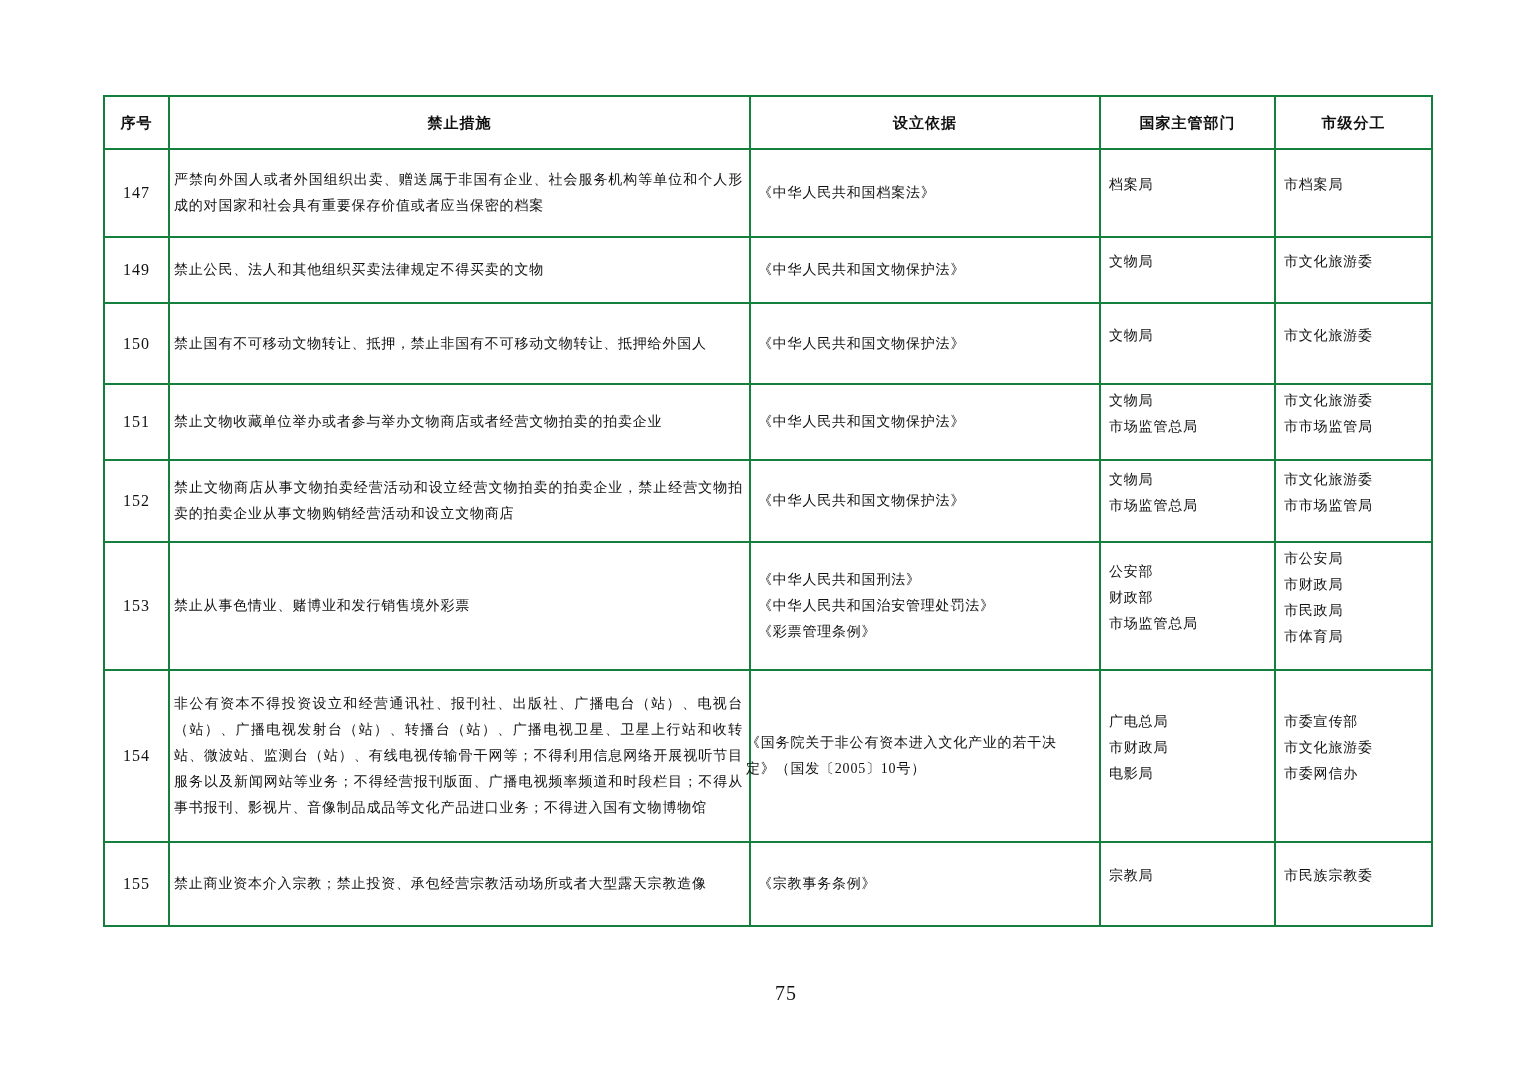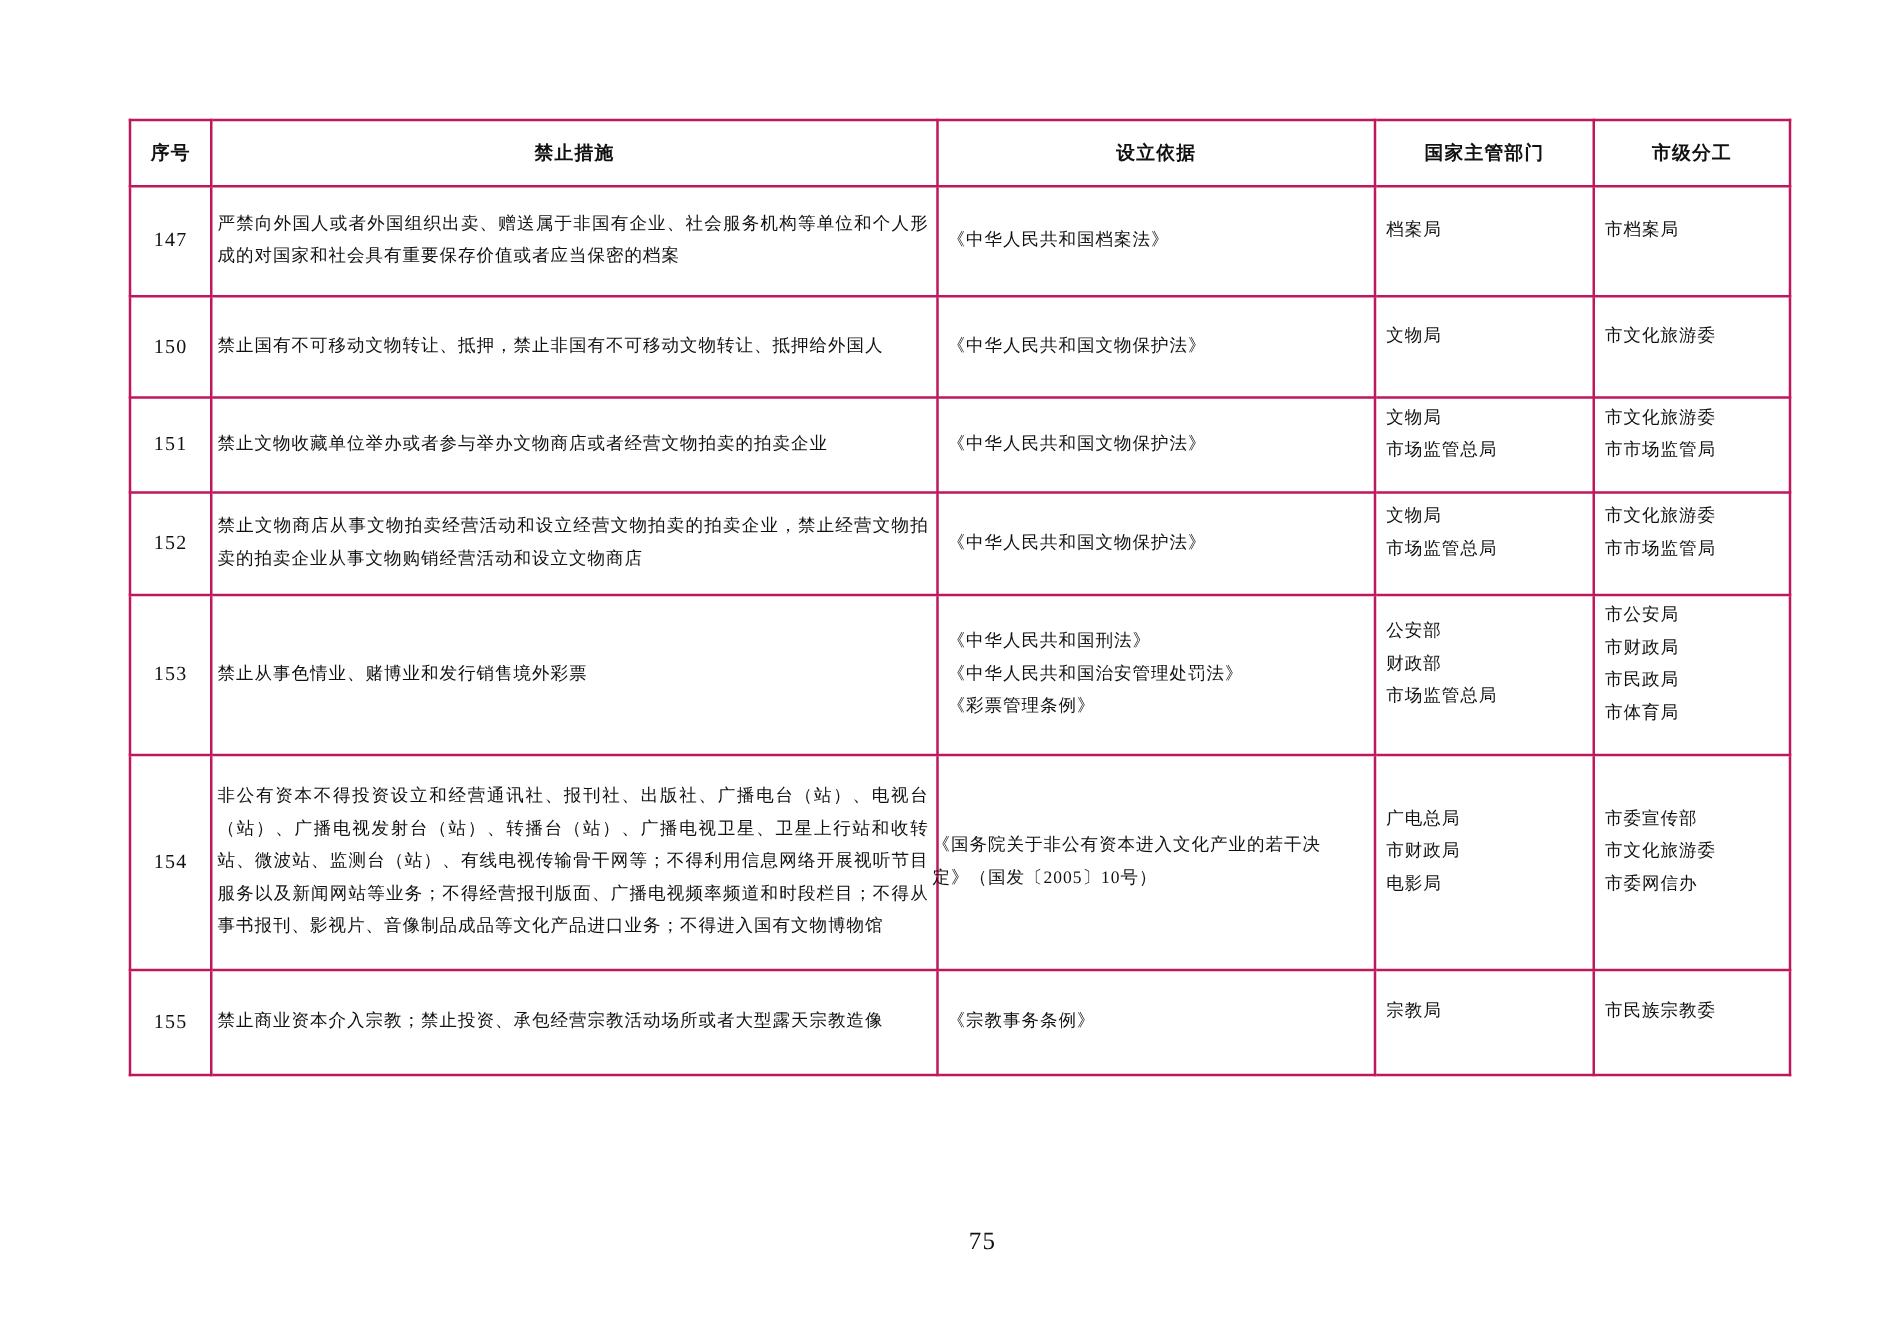--- a/index.html
+++ b/index.html
@@ -26,21 +26,21 @@
     left: 103px;
     top: 95px;
     width: 1318px;
     display: table;
     table-layout: fixed;
     border-collapse: collapse;
   }
   .t-row { display: table-row; }
   .cell {
     display: table-cell;
-    border: 2px solid #be185d;
+    border: 2px solid #15803d;
     vertical-align: middle;
     font-size: 14px;
     line-height: 26px;
     letter-spacing: 0.8px;
     white-space: pre-line;
     overflow: visible;
   }
   
   .w-no        { width: 63px;  }
   .w-measure   { width: 579px; margin-left: 40px; }
@@ -102,20 +102,27 @@
 
     <div class="t-row" style="height:88px">
       <div class="cell nc">147</div>
       <div class="cell mc">严禁向外国人或者外国组织出卖、赠送属于非国有企业、社会服务机构等单位和个人形成的对国家和社会具有重要保存价值或者应当保密的档案</div>
       <div class="cell bc">《中华人民共和国档案法》</div>
       <div class="cell dc">档案局</div>
       <div class="cell dc">市档案局</div>
     </div>
 
 
+    <div class="t-row" style="height:66px">
+      <div class="cell nc">149</div>
+      <div class="cell mc">禁止公民、法人和其他组织买卖法律规定不得买卖的文物</div>
+      <div class="cell bc">《中华人民共和国文物保护法》</div>
+      <div class="cell dc">文物局</div>
+      <div class="cell dc">市文化旅游委</div>
+    </div>
 
     <div class="t-row" style="height:81px">
       <div class="cell nc">150</div>
       <div class="cell mc">禁止国有不可移动文物转让、抵押，禁止非国有不可移动文物转让、抵押给外国人</div>
       <div class="cell bc">《中华人民共和国文物保护法》</div>
       <div class="cell dc">文物局</div>
       <div class="cell dc">市文化旅游委</div>
     </div>
 
     <div class="t-row" style="height:75px">

